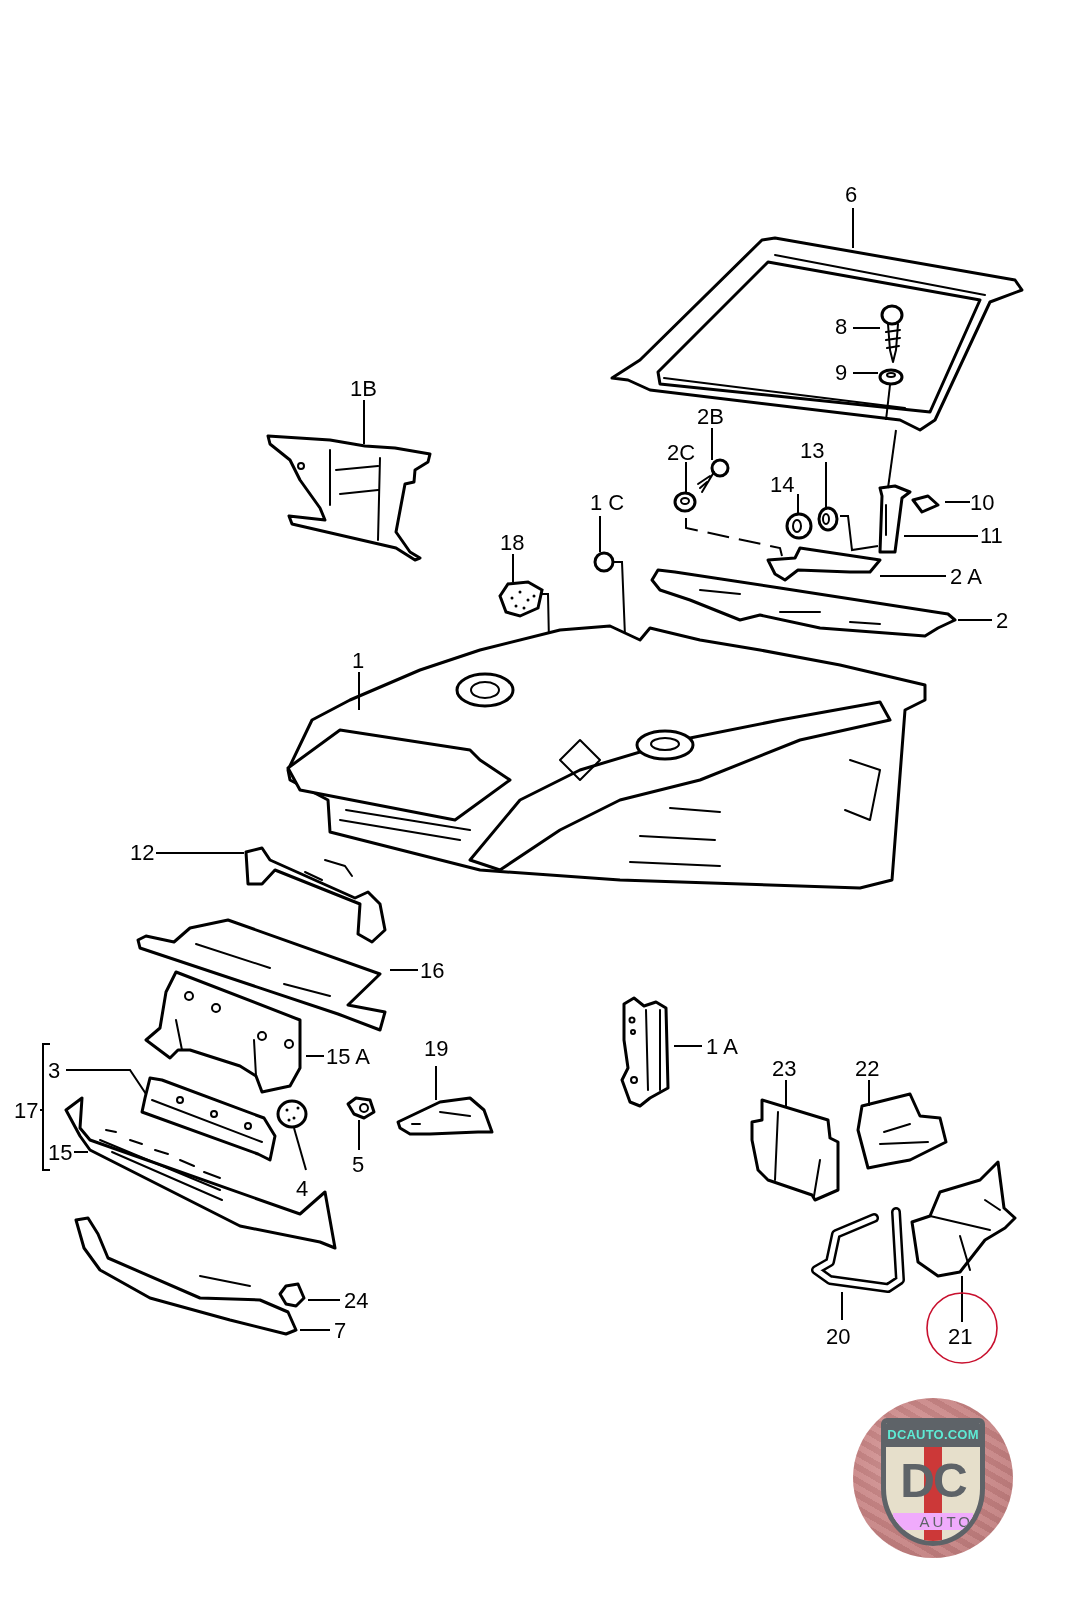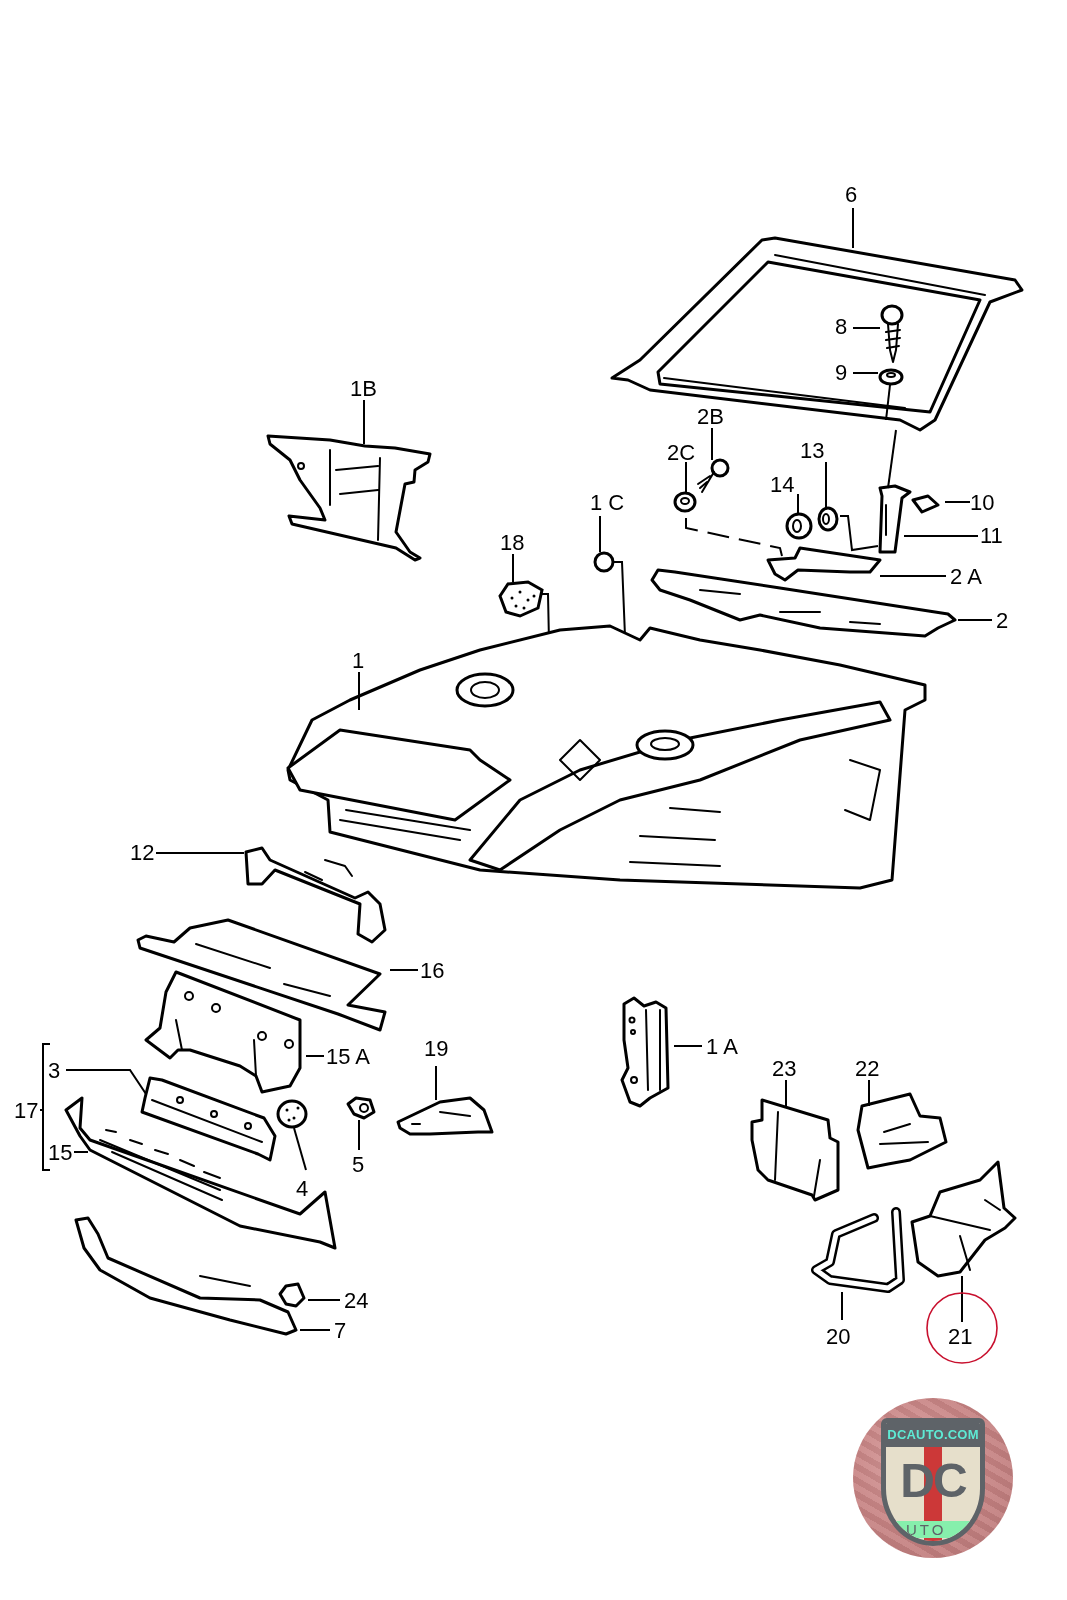--- a/index.html
+++ b/index.html
@@ -20,22 +20,22 @@
   #logo .tex { position: absolute; inset: 0;
      background: repeating-linear-gradient(30deg, rgba(255,255,255,0.08) 0 6px, rgba(0,0,0,0.05) 6px 12px); }
   #logo .shield { position: absolute; left: 28px; top: 20px; width: 104px; height: 128px;
      background: #e6dfcb; border: 5px solid #5e6368; border-radius: 6px 6px 50% 50% / 6px 6px 45% 45%;
      box-sizing: border-box; overflow: hidden; }
   #logo .banner { position: absolute; left: 0; right: 0; top: 0; height: 24px; background: #5e6368;
      color: #5eead4; font-weight: bold; font-size: 13px; text-align: center; line-height: 24px; letter-spacing: 0.2px; }
   #logo .stripe { position: absolute; left: 38px; width: 18px; top: 20px; bottom: 0; background: #cc3838; }
   #logo .dc { position: absolute; left: 0; right: 0; top: 30px; text-align: center;
      font-weight: bold; font-size: 48px; line-height: 56px; color: #5e6368; letter-spacing: -2px; }
-  #logo .auto { position: absolute; left: 0; right: 0; top: 86px; text-align: left; font-size: 15px;
-     color: #5e6368; letter-spacing: 3px; background: #86efac; width: 80px; margin: 12px auto; }
+  #logo .auto { position: absolute; left: 0; right: 0; top: 86px; text-align: right; font-size: 15px;
+     color: #5e6368; letter-spacing: 3px; background: #f0abfc; width: 80px; margin: 4px auto; }
 </style>
 </head>
 <body>
 
 <svg id="diagram" viewBox="0 0 1067 1600" xmlns="http://www.w3.org/2000/svg">
 
   <g>
     <path class="part" d="M612,378 L640,360 L762,240 L775,238 L1015,280 L1022,290 L990,302 L935,420 L920,430 L900,420 L650,390 L628,380 Z"></path>
     <path class="part" d="M658,372 L768,262 L980,300 L930,412 L660,384 Z"></path>
     <path class="part-thin" d="M664,378 L905,408"></path>

